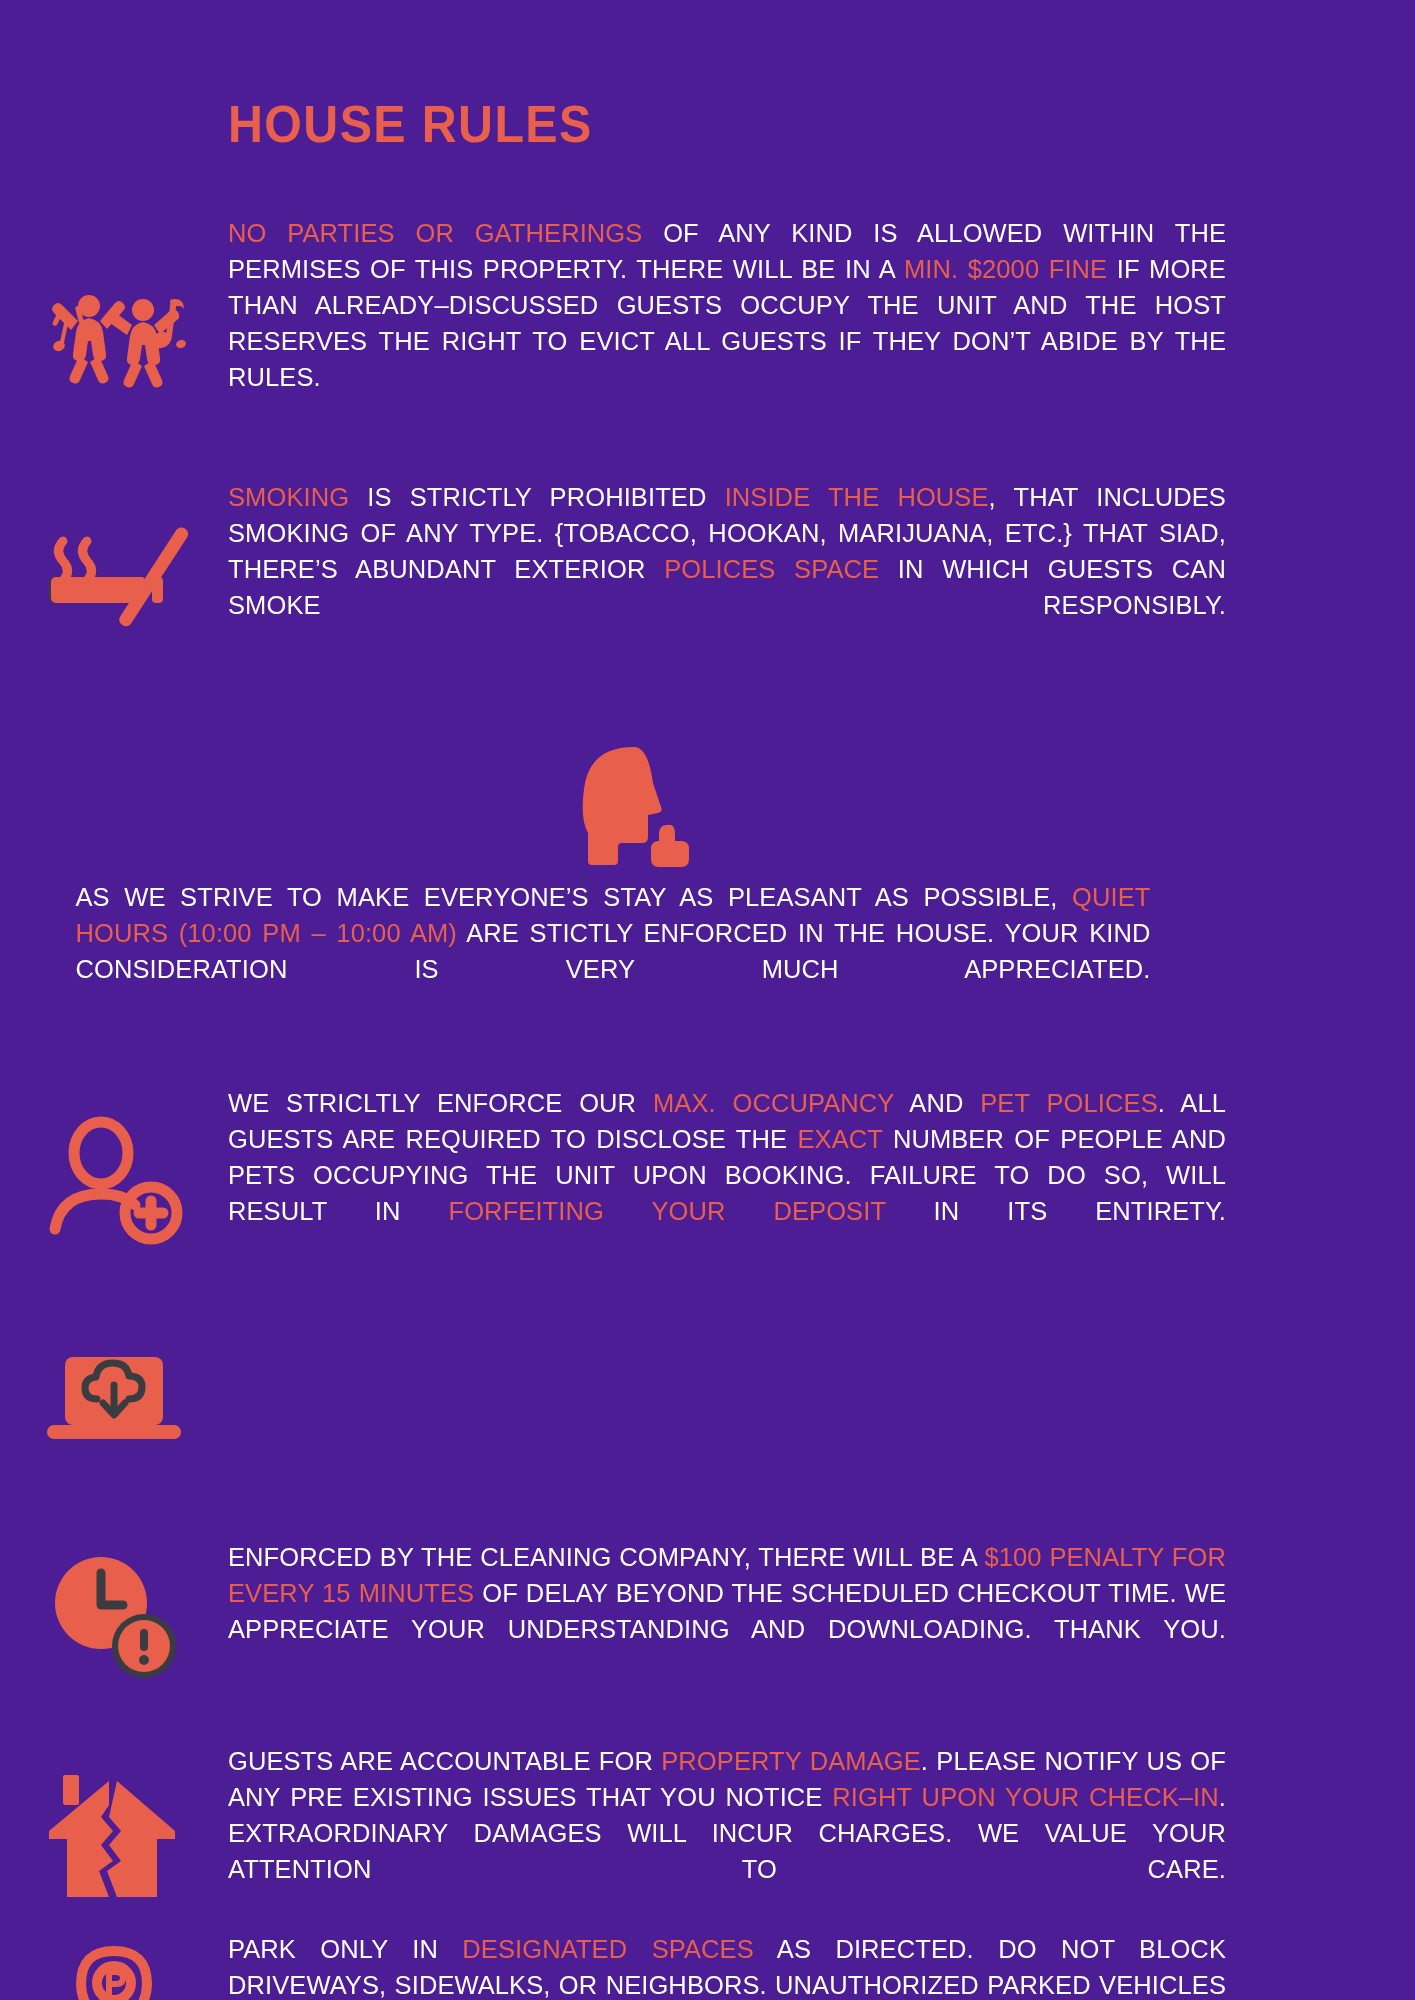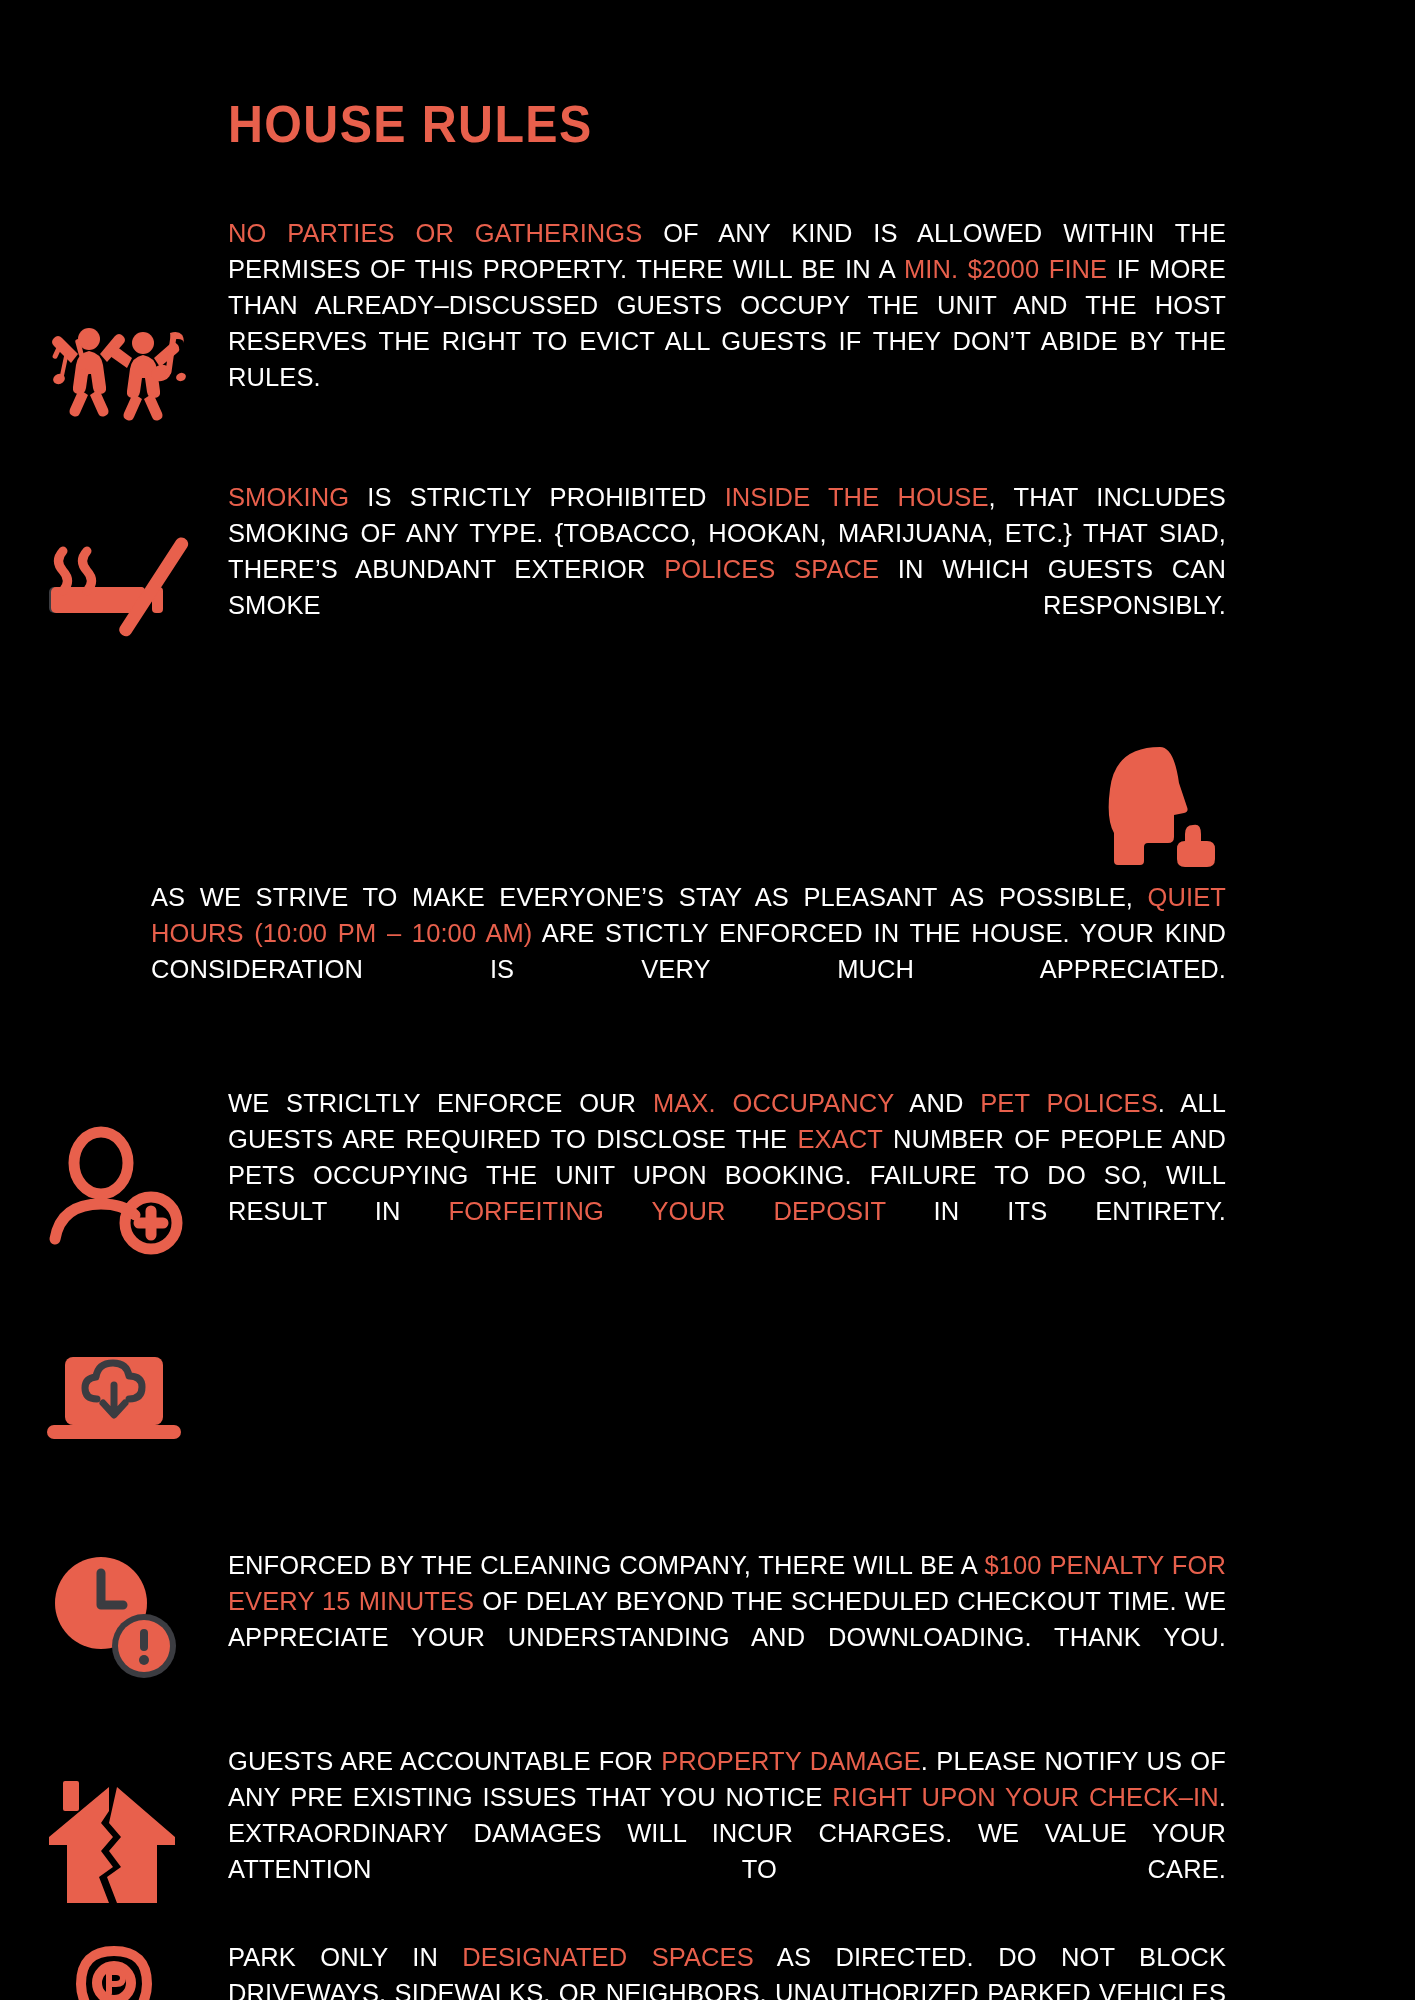--- a/index.html
+++ b/index.html
@@ -5,21 +5,21 @@
   * { margin:0; padding:0; box-sizing:border-box; }
   html,body { width:1415px; height:2000px; }
   body {
     background:#3b3c41;
     font-family:"Liberation Sans", sans-serif;
     overflow:hidden;
   }
   .page {
     position:relative;
     width:1415px; height:2000px;
-    background:#000000;
+    background:#4c1d95;
     padding:0;
   }
   .title {
     position:absolute;
     left:228px; top:98px;
     color:#e8604c;
     font-family:"Liberation Sans", sans-serif;
     font-weight:bold;
     font-size:52px;
     letter-spacing:1.5px;
@@ -27,21 +27,21 @@
     transform-origin:left center;
     line-height:1;
   }
   .rules {
     position:absolute;
     left:0; top:215px;
     width:1415px;
   }
   .rule {
     display:flex;
-    align-items:flex-end;
+    align-items:center;
     width:1281px;
   }
   .icon-cell {
     width:228px;
     min-width:228px;
     display:flex;
     justify-content:center;
     padding-top:4px;
   }
   .icon-box {

